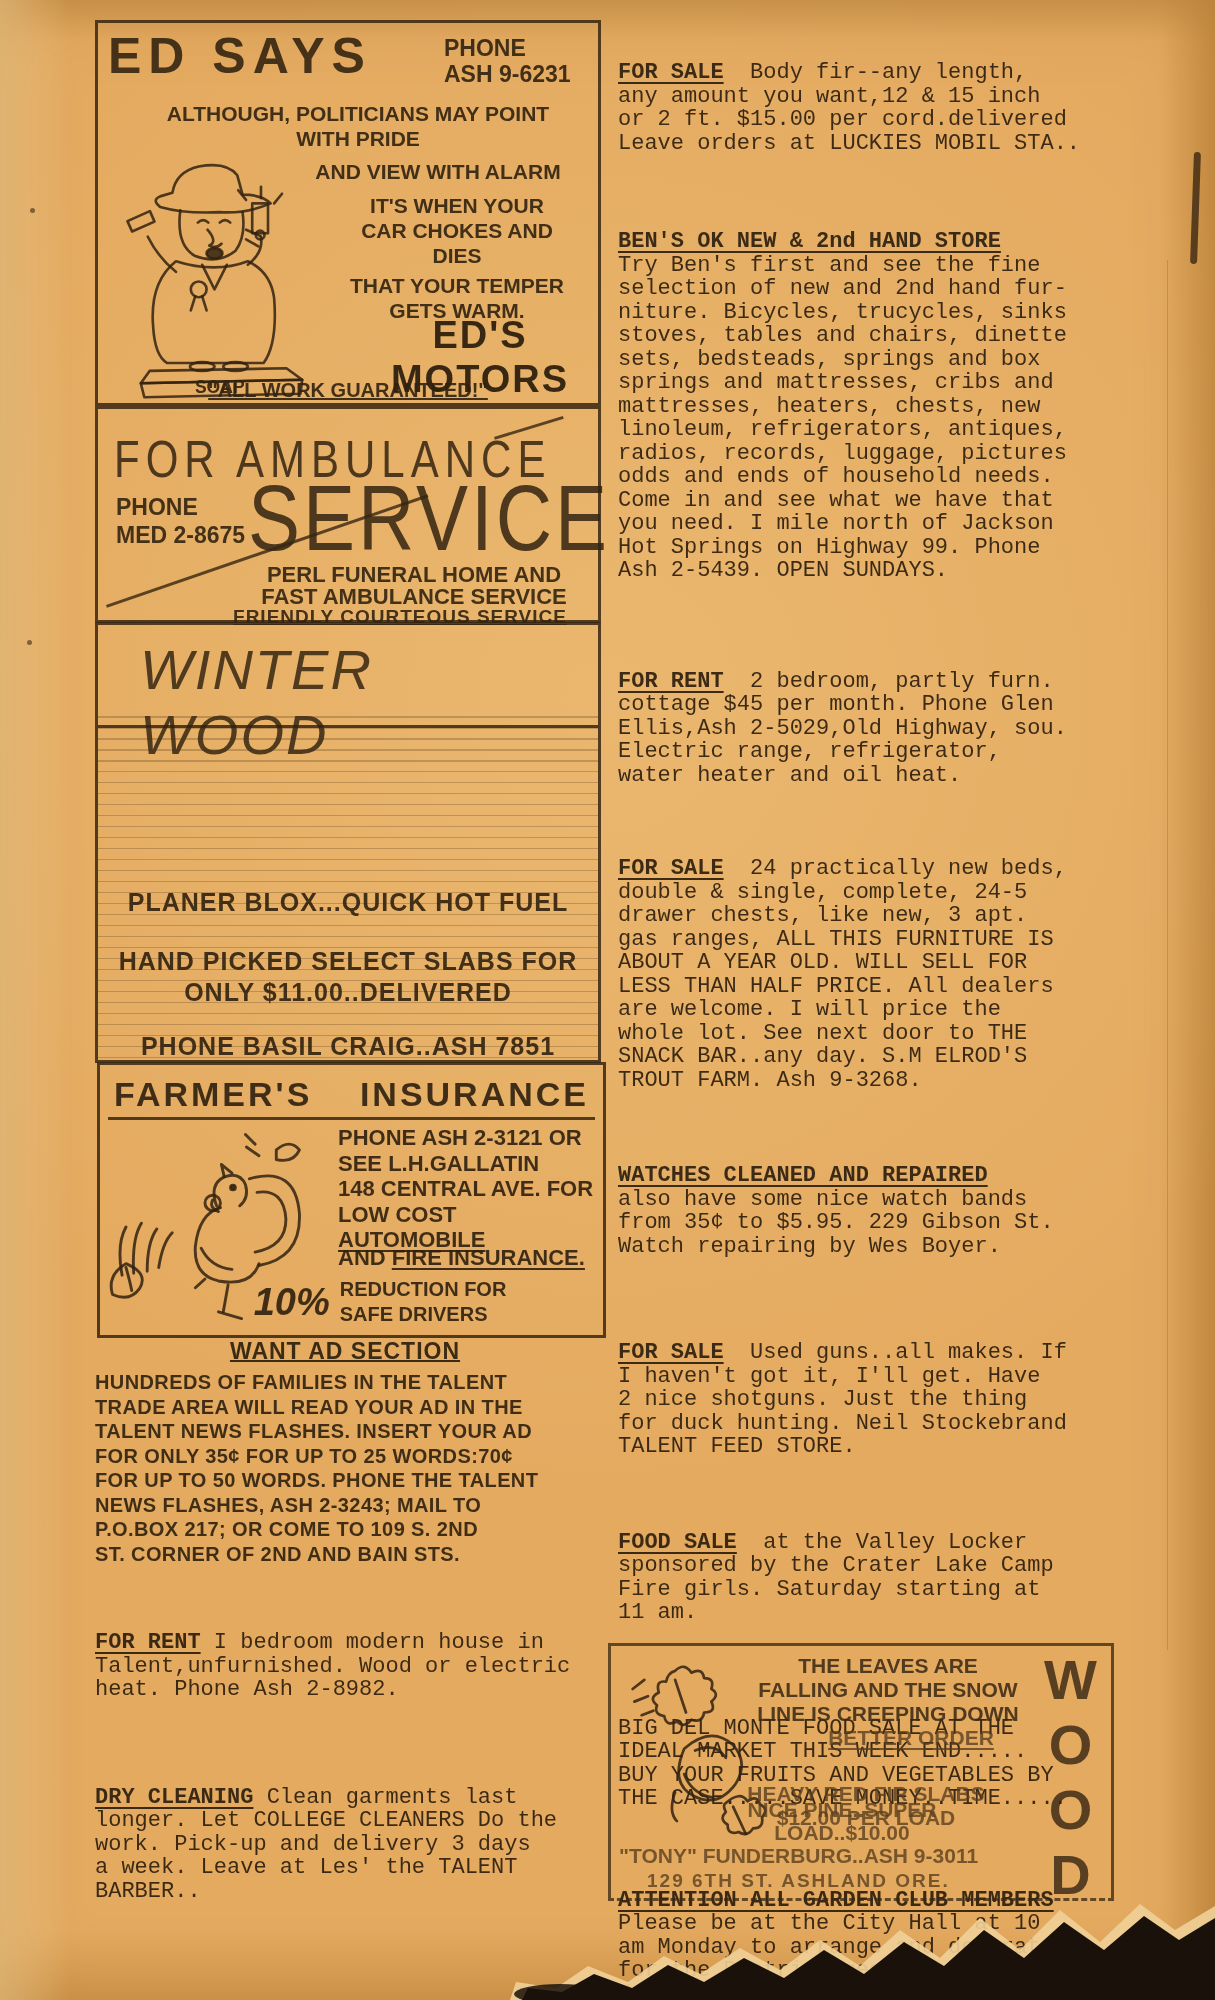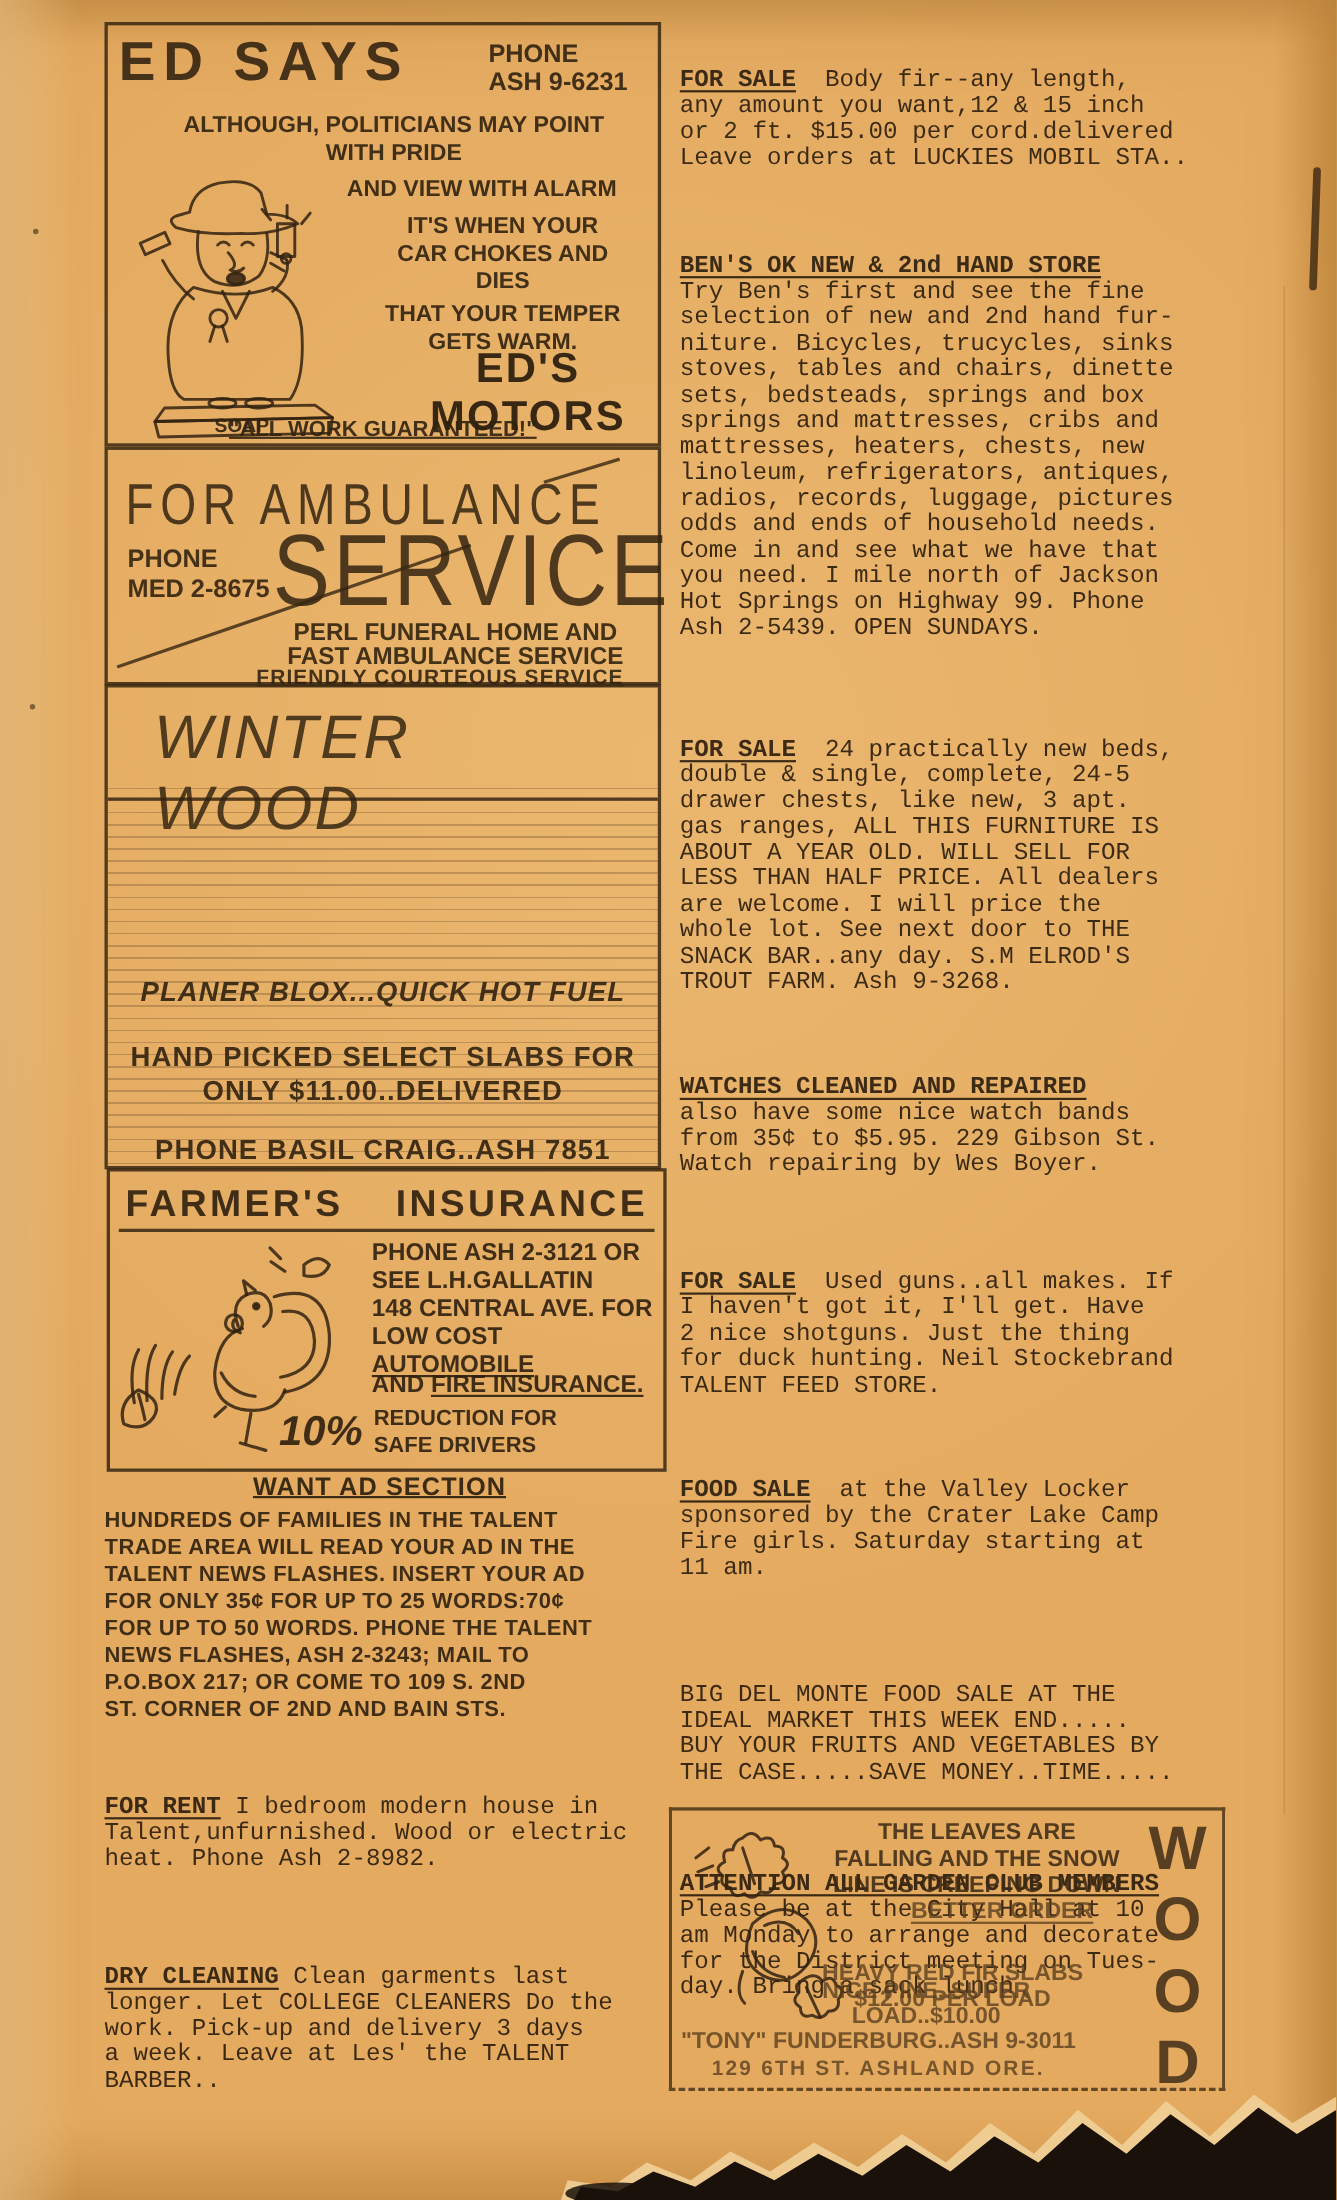--- a/index.html
+++ b/index.html
@@ -113,21 +113,21 @@
     <div class="diag" style="left:8px;top:196px;width:340px;transform:rotate(-19deg);transform-origin:left top;"></div>
     <div class="diag" style="left:396px;top:28px;width:72px;transform:rotate(-17deg);transform-origin:left top;"></div>
     <div class="amb-l1 pre">PERL FUNERAL HOME AND
 FAST AMBULANCE SERVICE</div>
     <div class="amb-l2">FRIENDLY COURTEOUS SERVICE</div>
   </div>
 
   <div class="box" style="left:95px;top:622px;width:500px;height:435px;">
     <div class="ww-title">WINTER WOOD</div>
     <div class="ww-body">
-      <div class="ww-line" style="top:172px;font-style:italic;">PLANER BLOX...QUICK HOT FUEL</div>
+      <div class="ww-line" style="top:172px;">PLANER BLOX...QUICK HOT FUEL</div>
       <div class="ww-line pre" style="top:230px;line-height:31px;">HAND PICKED SELECT SLABS FOR
 ONLY $11.00..DELIVERED</div>
       <div class="ww-line" style="top:316px;">PHONE BASIL CRAIG..ASH 7851</div>
     </div>
   </div>
 
   <div class="box" style="left:97px;top:1062px;width:503px;height:270px;">
     <div class="farm-title" style="left:14px;">FARMER'S</div>
     <div class="farm-title" style="right:14px;">INSURANCE</div>
     <div class="farm-rule"></div>
@@ -202,20 +202,25 @@
 sets, bedsteads, springs and box
 springs and mattresses, cribs and
 mattresses, heaters, chests, new
 linoleum, refrigerators, antiques,
 radios, records, luggage, pictures
 odds and ends of household needs.
 Come in and see what we have that
 you need. I mile north of Jackson
 Hot Springs on Highway 99. Phone
 Ash 2-5439. OPEN SUNDAYS.</span></div>
+    <div class="ad" style="margin-bottom:23px;"><span class="ad-head">FOR RENT</span><span>  2 bedroom, partly furn.
+cottage $45 per month. Phone Glen
+Ellis,Ash 2-5029,Old Highway, sou.
+Electric range, refrigerator,
+water heater and oil heat.</span></div>
     <div class="ad" style="margin-bottom:25px;"><span class="ad-head">FOR SALE</span><span>  24 practically new beds,
 double &amp; single, complete, 24-5
 drawer chests, like new, 3 apt.
 gas ranges, ALL THIS FURNITURE IS
 ABOUT A YEAR OLD. WILL SELL FOR
 LESS THAN HALF PRICE. All dealers
 are welcome. I will price the
 whole lot. See next door to THE
 SNACK BAR..any day. S.M ELROD'S
 TROUT FARM. Ash 9-3268.</span></div>

